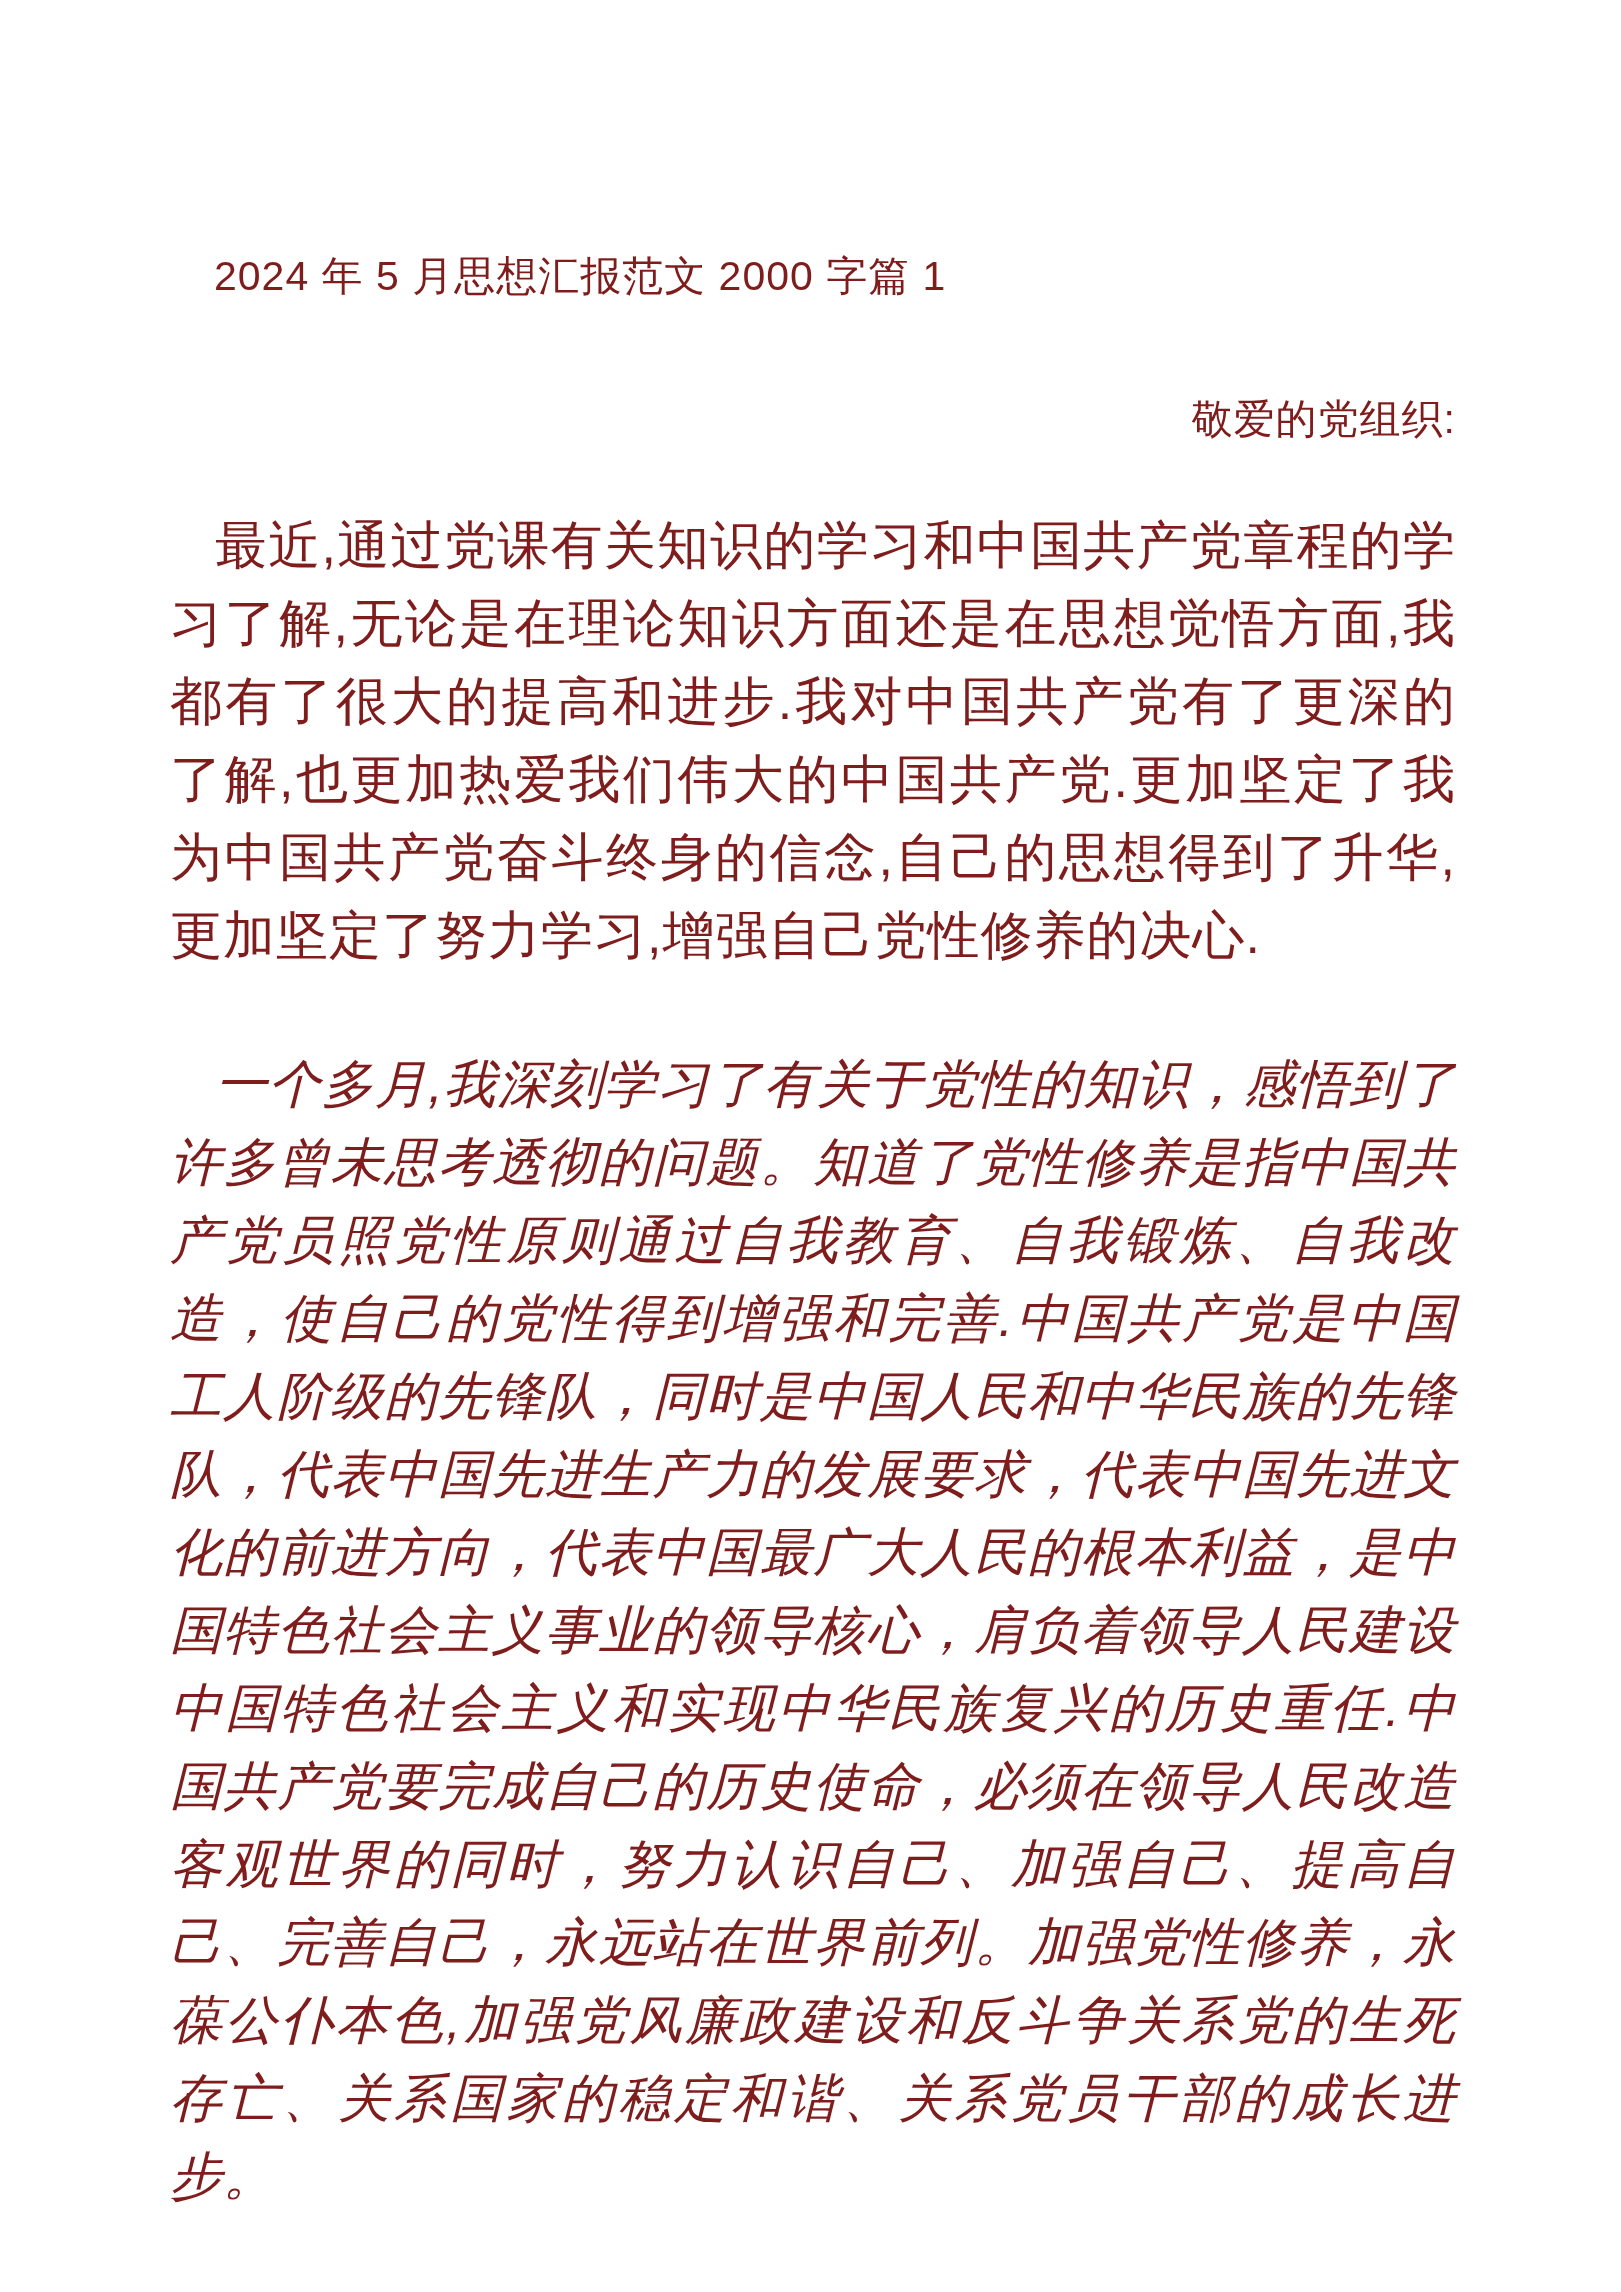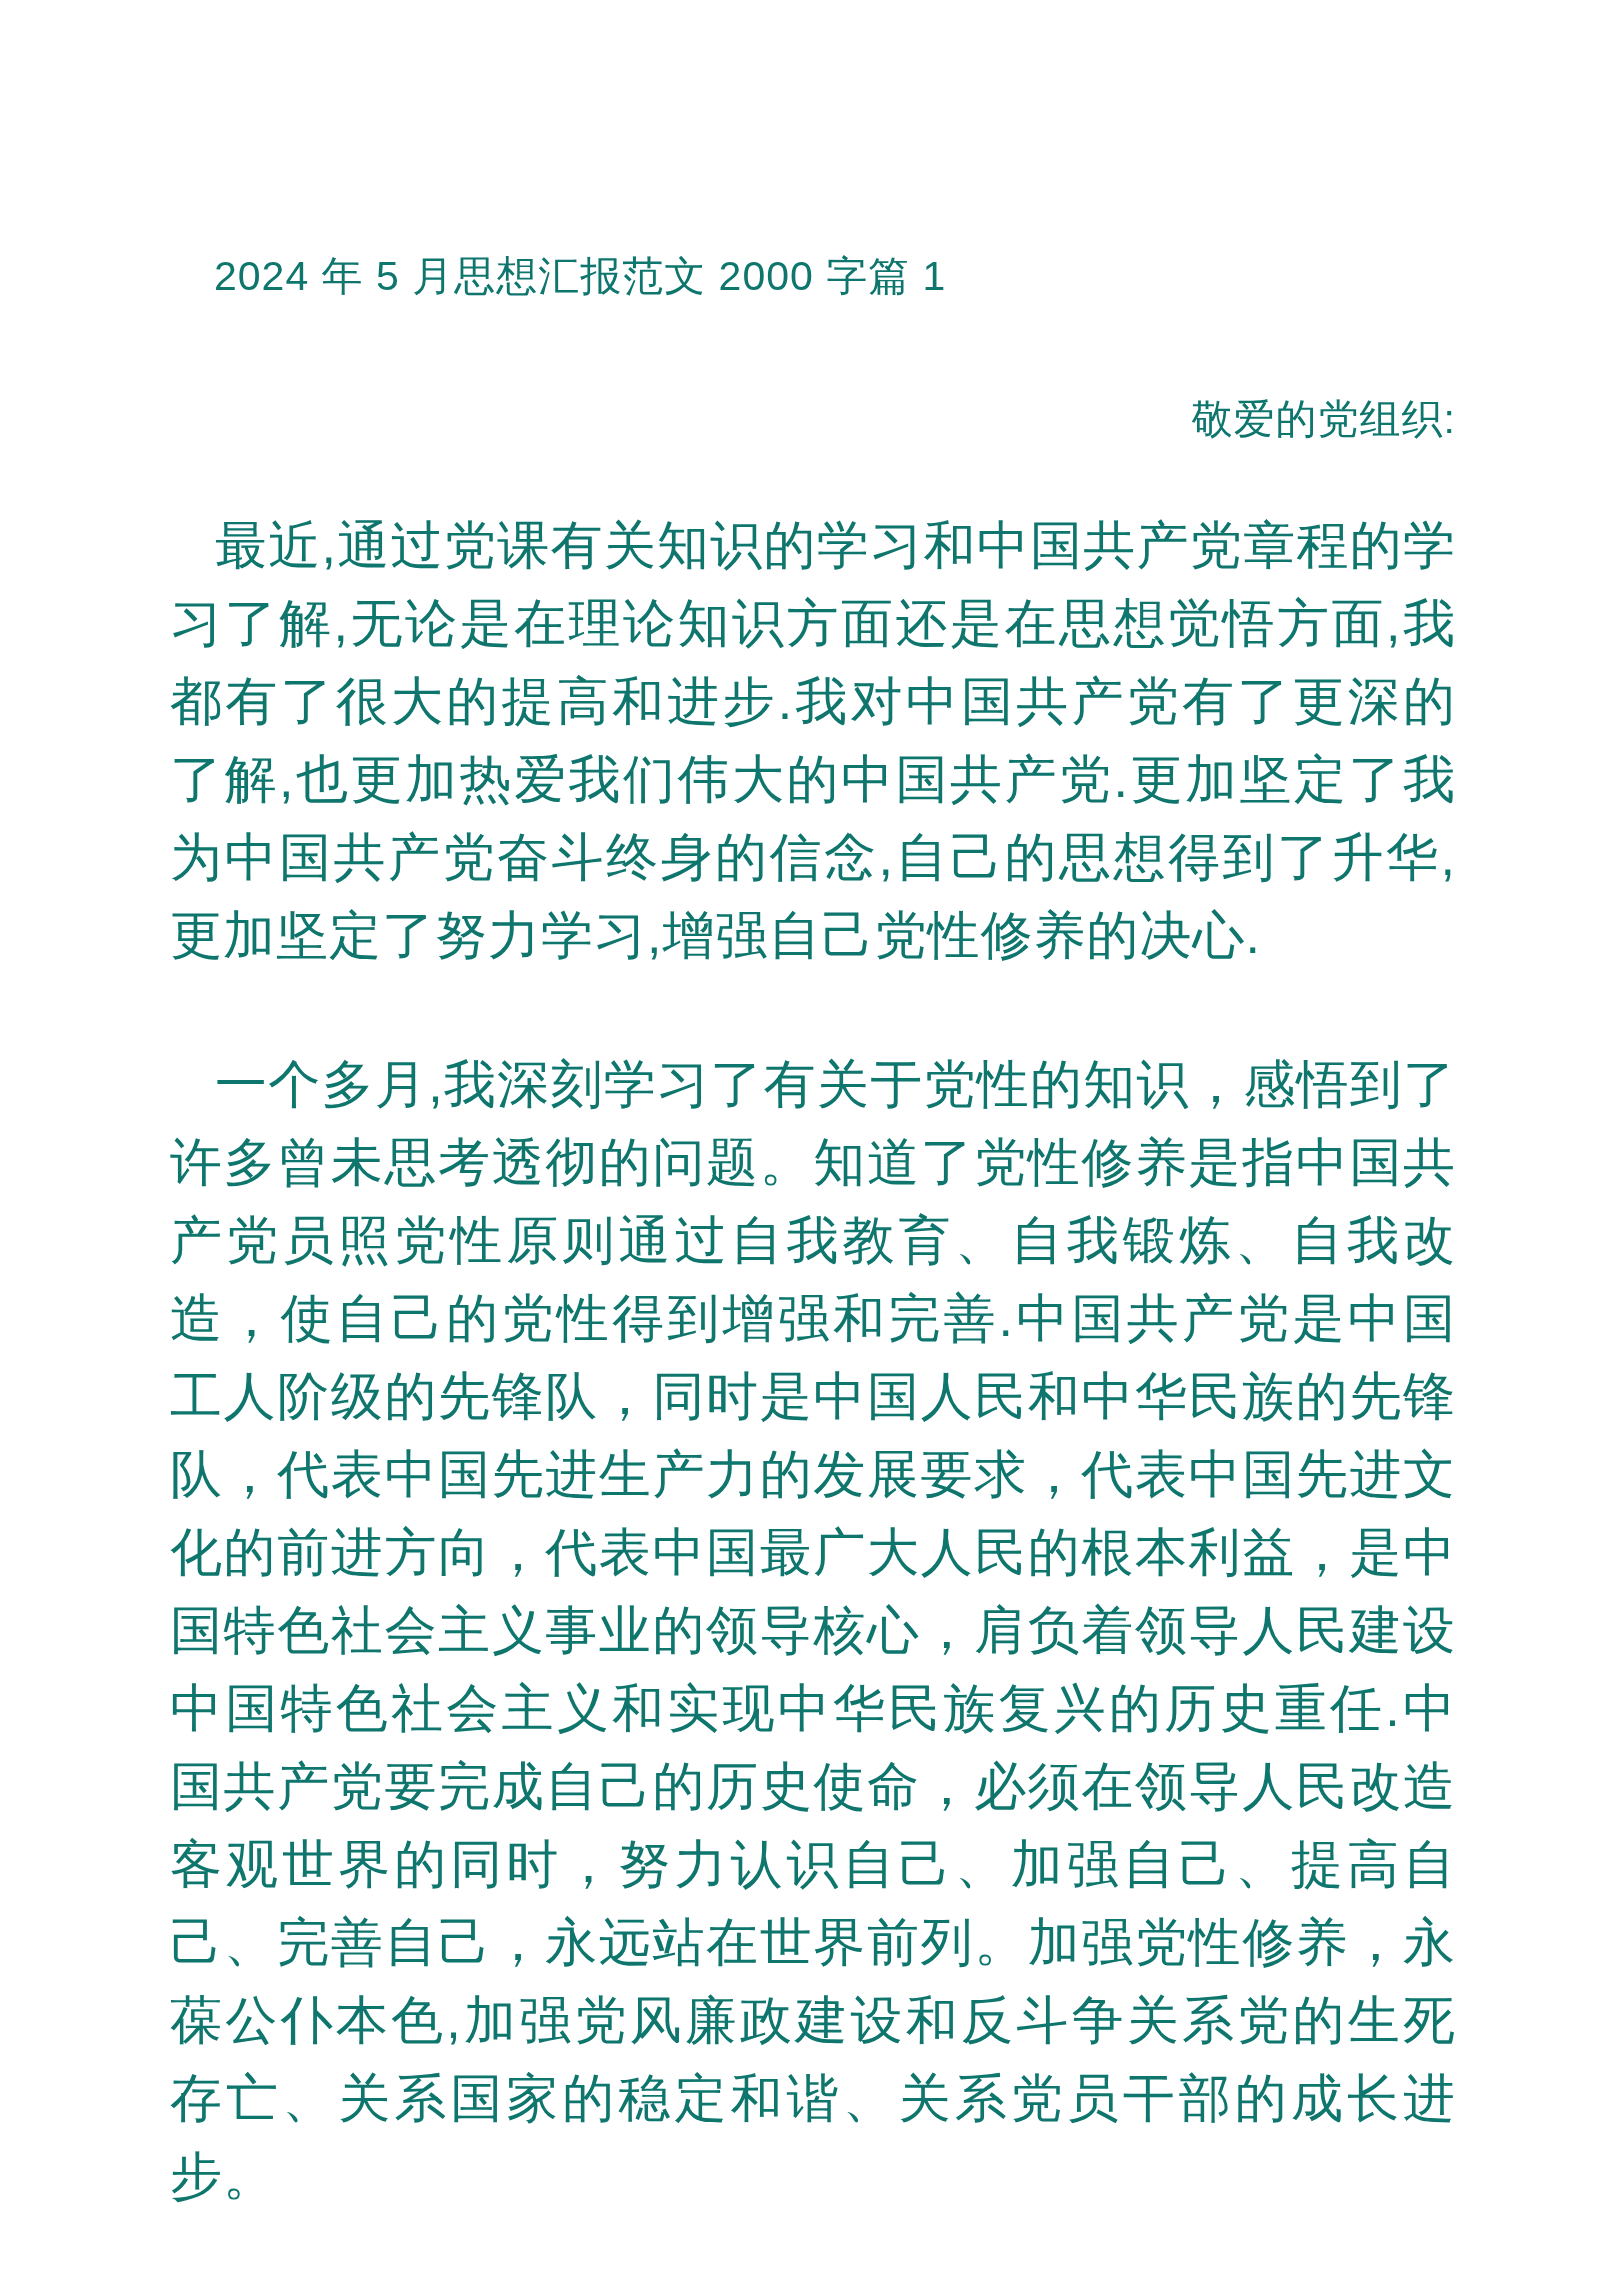--- a/index.html
+++ b/index.html
@@ -7,21 +7,21 @@
     padding: 0;
     background: #ffffff;
   }
   .page {
     position: relative;
     width: 1621px;
     height: 2293px;
     background: #ffffff;
     overflow: hidden;
     font-family: "Liberation Sans", sans-serif;
-    color: #0f766e;
+    color: #7f1d1d;
   }
   .content {
     position: absolute;
     left: 169px;
     right: 165px;
     top: 237px;
   }
   .doc-title {
     font-size: 41px;
     line-height: 78px;
@@ -42,20 +42,21 @@
     line-height: 78px;
     margin: 48px 0 0 1px;
     text-indent: 45px;
     text-align: justify;
     text-justify: inter-ideograph;
     letter-spacing: 1px;
     word-break: break-all;
   }
   .para + .para {
     margin-top: 71px;
+    font-style: italic;
   }
 </style>
 </head>
 <body>
 
 <div class="page">
   <div class="content">
     <h1 class="doc-title">2024 年 5 月思想汇报范文 2000 字篇 1</h1>
     <p class="salutation">敬爱的党组织:</p>
     <p class="para">最近,通过党课有关知识的学习和中国共产党章程的学习了解,无论是在理论知识方面还是在思想觉悟方面,我都有了很大的提高和进步.我对中国共产党有了更深的了解,也更加热爱我们伟大的中国共产党.更加坚定了我为中国共产党奋斗终身的信念,自己的思想得到了升华,更加坚定了努力学习,增强自己党性修养的决心.</p>

